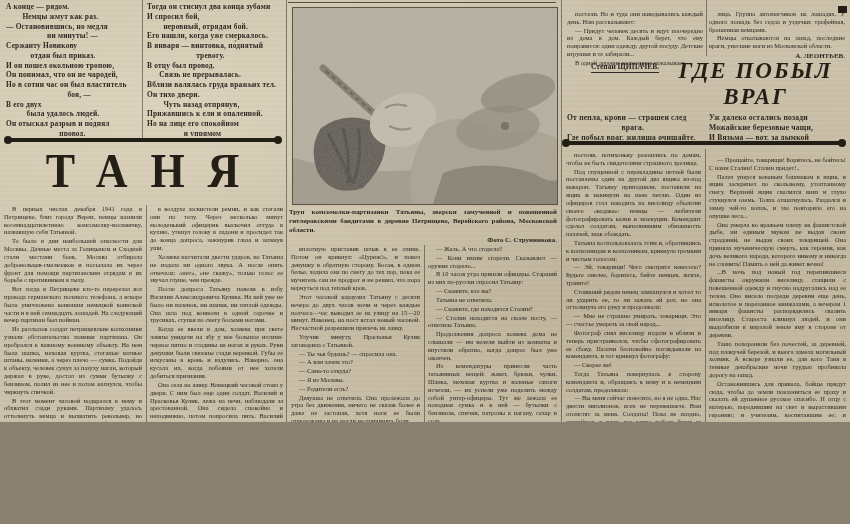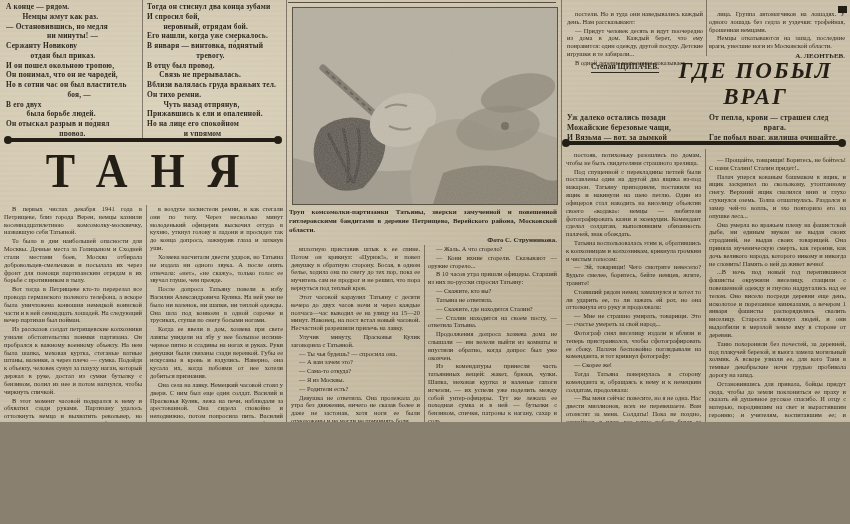--- a/index.html
+++ b/index.html
@@ -84,36 +84,36 @@
         <div class="pline">        Немцы жмут как раз.</div>
         <div class="pline">— Остановившись, но медля</div>
         <div class="pline">                    ни минуты! —</div>
         <div class="pline">Сержанту Новикову</div>
         <div class="pline">            отдан был приказ.</div>
         <div class="pline">И он пошел окольною тропою,</div>
         <div class="pline">Он понимал, что он не чародей,</div>
         <div class="pline">Но в сотни час он был властитель</div>
         <div class="pline">                              боя, —</div>
         <div class="pline">В его двух</div>
-        <div class="pline">          была борьбе людей.</div>
+        <div class="pline">          была удалось людей.</div>
         <div class="pline">Он отыскал разрыв и по́днял</div>
         <div class="pline">                          провод.</div>
       </div>
     <div class="pcol">
       <div>
           <div class="pline">Тогда он стиснул два конца зубами</div>
           <div class="pline">И спросил бой,</div>
           <div class="pline">        неровный, отрядам бой.</div>
           <div class="pline">Его нашли, когда уже смеркалось.</div>
           <div class="pline">В января — винтовка, по́днятый</div>
           <div class="pline">                        тревогу.</div>
           <div class="pline">В отцу был провод.</div>
           <div class="pline">      Связь не прерывалась.</div>
           <div class="pline">Вблизи валялась груда вражьих тел.</div>
-          <div class="pline">Он тихо ремни.</div>
+          <div class="pline">Он тихо двери.</div>
           <div class="pline">        Чуть назад отпрянув,</div>
           <div class="pline">Прижавшись к ели и опаленной.</div>
           <div class="pline">Но на лице его спокойном</div>
           <div class="pline">                  и упрямом</div>
         </div>
 
     </div>
   </section>
   <div class="vrule" style="left:142px;top:0;height:138px;"></div>
   <div class="hrule-thick" style="left:8px;top:138px;width:270px;"></div>
@@ -174,28 +174,28 @@
   </section>
   <div class="vrule" style="left:706px;top:0;height:56px;"></div>
 
   <section class="shchip">
     <div class="shchip-head">
       <span class="shchip-byline">Степан ЩИПАЧЕВ.</span>
       <span class="shchip-title">ГДЕ ПОБЫЛ ВРАГ</span>
     </div>
     <div class="shchip-poem">
       <div class="pcol">
+          <div class="pline">От пепла, крови — страшен след</div>
+          <div class="pline">                          врага.</div>
+          <div class="pline">Где побыл враг, жилища очищайте,</div>
+        </div>
+      <div class="pcol">
           <div class="pline">Уж далеко остались позади</div>
           <div class="pline">Можайские березовые чащи,</div>
           <div class="pline">И Вязьма — вот, за дымкой</div>
-        </div>
-      <div class="pcol">
-          <div class="pline">От пепла, крови — страшен след</div>
-          <div class="pline">                          врага.</div>
-          <div class="pline">Где побыл враг, жилища очищайте,</div>
         </div>
     </div>
   </section>
   <div class="hrule-thick" style="left:566px;top:141px;width:276px;"></div>
 
   <div class="vrule" style="left:286px;top:0;height:524px;"></div>
   <div class="vrule" style="left:561px;top:0;height:524px;"></div>
   <div class="vrule" style="left:146px;top:205px;height:282px;"></div>
   <div class="vrule" style="left:424px;top:245px;height:246px;"></div>
   <div class="vrule" style="left:705px;top:149px;height:372px;"></div>

